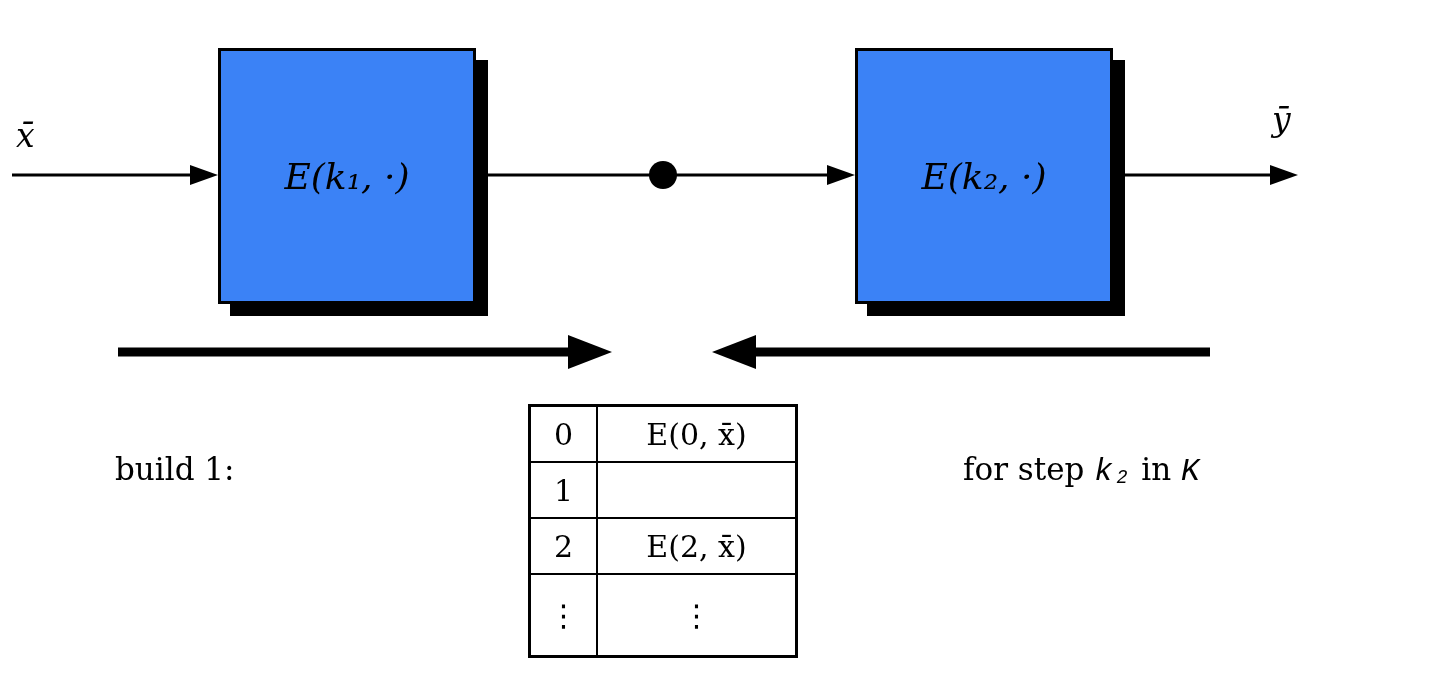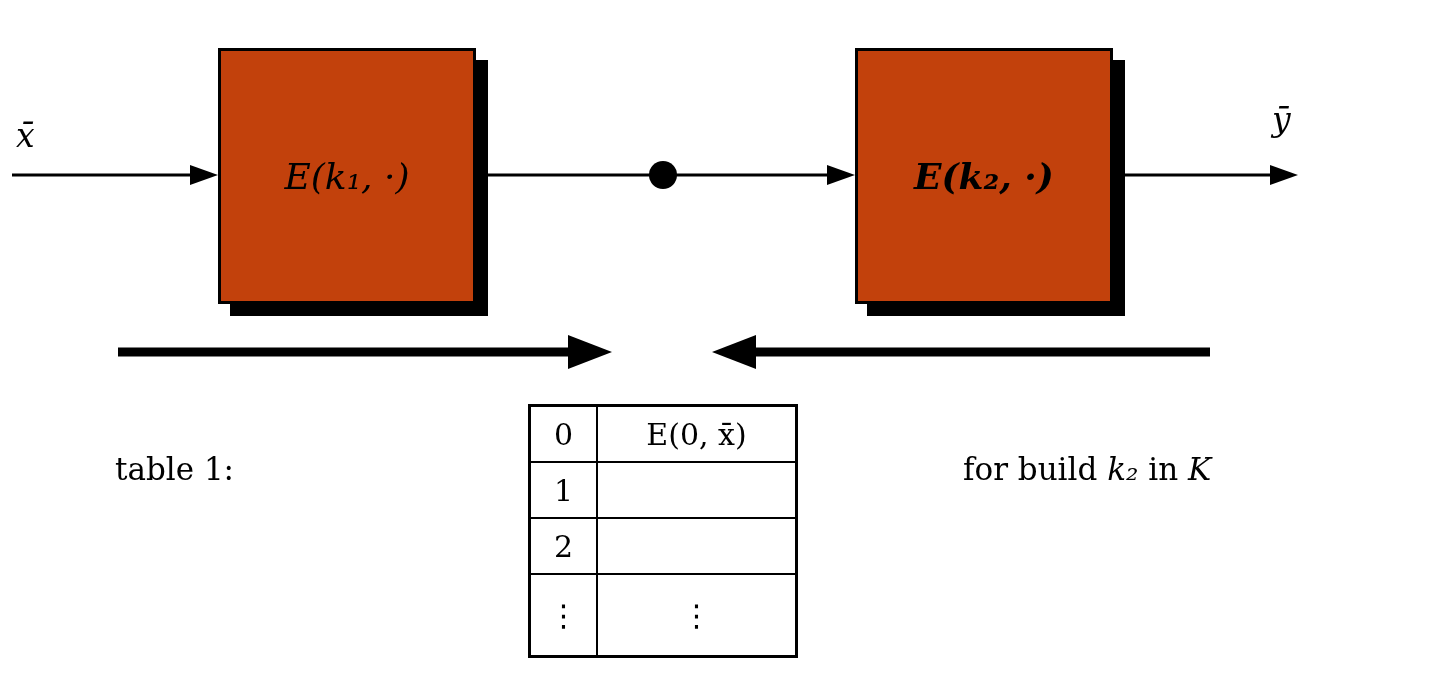--- a/index.html
+++ b/index.html
@@ -22,30 +22,31 @@
     top: 0;
     width: 1452px;
     height: 680px;
     pointer-events: none;
   }
   .enc-box {
     position: absolute;
     width: 252px;
     height: 250px;
     border: 3px solid #000;
-    background: #c2410c;
+    background: #3b82f6;
     box-shadow: 12px 12px 0 #000;
     display: flex;
     align-items: center;
     justify-content: center;
   }
   .enc-box-1 { left: 218px; top: 48px; }
-  .enc-box-2 { left: 855px; top: 48px; font-weight: bold; }
+  .enc-box-2 { left: 855px; top: 48px; }
   .math {
     font-style: italic;
+    font-family: Liberation Mono, monospace;
   }
   .box-label {
     font-size: 36px;
     font-style: italic;
   }
   .io-label {
     position: absolute;
     font-size: 33px;
     font-style: italic;
   }
@@ -120,39 +121,40 @@
     <span class="box-label">E(k₁, ·)</span>
   </div>
   <div class="enc-box enc-box-2">
     <span class="box-label">E(k₂, ·)</span>
   </div>
 
   <div class="io-label input-label">x̄</div>
   <div class="io-label output-label">ȳ</div>
 
   <div class="step-text step1-text">
-    <div>table 1:</div>
+    <div>build 1:</div>
     
   </div>
 
   <div class="step-text step2-text">
-    <div><span>for build </span><span class="math">k₂</span><span> in </span><span class="math">K</span></div>
+    <div><span>for step </span><span class="math">k₂</span><span> in </span><span class="math">K</span></div>
     
   </div>
 
   <div class="lookup-table">
     <div class="lookup-row">
       <div class="cell cell-key">0</div>
       <div class="cell cell-value">E(0, x̄)</div>
     </div>
     <div class="lookup-row">
       <div class="cell cell-key">1</div>
     </div>
     <div class="lookup-row">
       <div class="cell cell-key">2</div>
+      <div class="cell cell-value">E(2, x̄)</div>
     </div>
     <div class="lookup-row tall">
       <div class="cell cell-key">⋮</div>
       <div class="cell cell-value dots">⋮</div>
     </div>
   </div>
 
 </div>
 
 </body></html>

